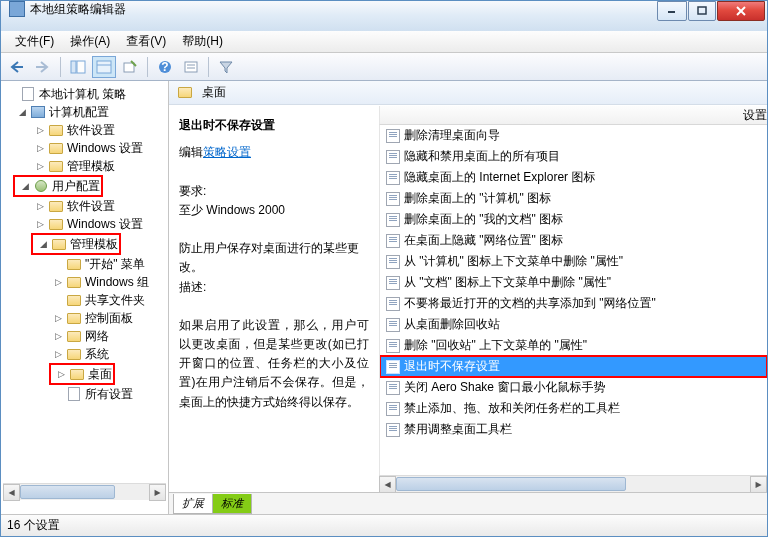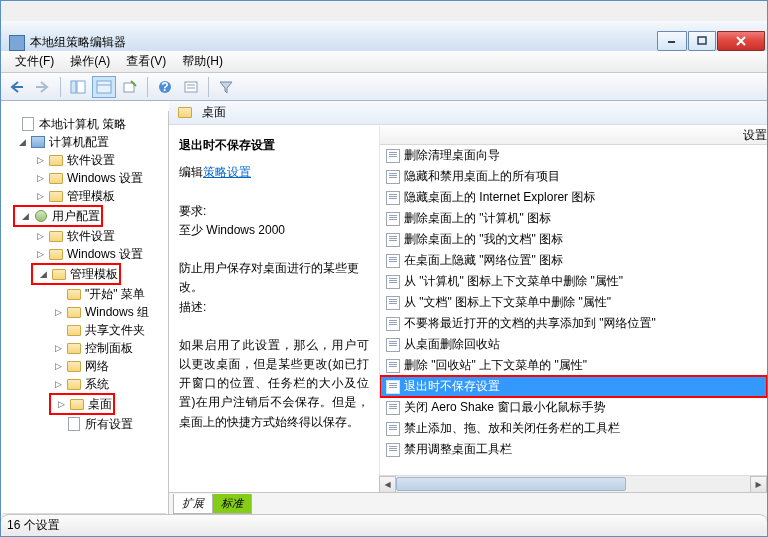--- a/index.html
+++ b/index.html
@@ -1,31 +1,31 @@
 <!DOCTYPE html>
 <html><head>
 <meta charset="utf-8">
 <style>
 * { margin: 0; padding: 0; box-sizing: border-box; font-family: "Microsoft YaHei", "Segoe UI", Tahoma, sans-serif; font-size: 12px; }
 body { background: #fff; overflow: hidden; }
 .window { width: 768px; height: 537px; border: 1px solid #5b8ec1; display: flex; flex-direction: column; background: #f0f0f0; }
-.titlebar { height: 30px; background: linear-gradient(#f7f9fc, #e1ecf7 45%, #d0e0f0); display: flex; align-items: flex-end; padding: 0 2px 0 8px; position: relative; margin-top: 20px; }
+.titlebar { height: 30px; background: linear-gradient(#f7f9fc, #e1ecf7 45%, #d0e0f0); display: flex; align-items: flex-start; padding: 0 2px 0 8px; position: relative; }
 .title-icon { width: 16px; height: 16px; margin-right: 5px; background: #7aa7d8; border: 1px solid #3d6fa5; }
 .title-text { flex: 1; color: #000; }
 .win-btns { display: flex; }
 .win-btn { width: 30px; height: 20px; margin-left: 1px; border: 1px solid #6d8aaf; background: linear-gradient(#f5f9fe,#d6e6f6); display: flex; align-items: center; justify-content: center; color: #2c3e50; font-weight: bold; border-radius: 0 0 2px 2px; }
 .win-btn.max { width: 28px; }
 .win-btn.close { width: 48px; background: linear-gradient(#f07b7b,#e24a3f 45%,#c9302c); color: #fff; border-color: #8a2d23; }
 .menubar { height: 22px; background: linear-gradient(#fdfdfd,#ececec); border-bottom: 1px solid #c9c9c9; display: flex; align-items: center; padding-left: 6px; }
 .menu-item { padding: 2px 8px; color: #000; cursor: default; }
 .toolbar { height: 28px; background: linear-gradient(#fcfcfe,#e6ecf5); border-bottom: 1px solid #a5b4c8; display: flex; align-items: center; padding-left: 4px; gap: 2px; }
 .tool-btn { width: 24px; height: 22px; display: flex; align-items: center; justify-content: center; border: 1px solid transparent; }
 .tool-sep { width: 1px; height: 20px; background: #b8c3d2; margin: 0 3px; }
 .content { flex: 1; display: flex; background: #fff; overflow: hidden; }
-.tree-pane { width: 168px; border-right: 1px solid #c5c5c5; overflow: auto; padding: 4px 2px; margin-top: 10px; }
+.tree-pane { width: 168px; border-right: 1px solid #c5c5c5; overflow: auto; padding: 4px 2px; }
 .tree-node { display: flex; align-items: center; height: 18px; white-space: nowrap; cursor: default; padding-left: 4px; }
 .expander { width: 11px; height: 11px; margin-right: 2px; display: flex; align-items: center; justify-content: center; color: #595959; font-size: 9px; }
 .node-icon { width: 16px; height: 14px; margin-right: 3px; display: flex; align-items: center; justify-content: center; }
 .folder-icon { width: 14px; height: 11px; background: linear-gradient(#fceabb,#f6d679); border: 1px solid #c9a742; border-radius: 1px; }
 .comp-icon { width: 14px; height: 12px; background: linear-gradient(#b8d4f0,#7fadda); border: 1px solid #4f7fb3; }
 .user-icon { width: 12px; height: 12px; border-radius: 50%; background: linear-gradient(#d5e6c5,#9bc176); border: 1px solid #6a9c46; }
 .doc-icon { width: 12px; height: 14px; background: #fff; border: 1px solid #9fa6b2; position: relative; }
 .red-box { border: 2px solid #ff0000; padding: 0 1px; display: inline-flex; align-items: center; }
 .right-pane { flex: 1; display: flex; flex-direction: column; overflow: hidden; }
 .right-header { height: 24px; background: linear-gradient(#f6f9fd,#e6eef8); border-bottom: 1px solid #d4dde8; display: flex; align-items: center; padding-left: 8px; gap: 6px; }
@@ -38,21 +38,21 @@
 .list-body { flex: 1; overflow-y: auto; border-left: 1px solid #e5e5e5; }
 .list-item { height: 21px; display: flex; align-items: center; padding-left: 6px; gap: 4px; white-space: nowrap; cursor: default; }
 .list-item.selected { background: #3399ff; color: #fff; }
 .list-item.selected.red-outline { outline: 2px solid #ff0000; outline-offset: -1px; }
 .setting-icon { width: 14px; height: 14px; border: 1px solid #9fa6b2; background: #fff; position: relative; flex-shrink: 0; }
 .setting-icon::before { content: ""; position: absolute; left: 2px; top: 2px; width: 8px; height: 1px; background: #8fa3bf; box-shadow: 0 2px 0 #8fa3bf, 0 4px 0 #8fa3bf; }
 .list-item.selected .setting-icon { border-color: #c9e1ff; }
 .tab-strip { height: 22px; border-top: 1px solid #c5c5c5; display: flex; align-items: flex-end; padding-left: 4px; background: #f4f4f4; }
 .tab { padding: 2px 8px; border: 1px solid #b5b5b5; border-top: none; background: #fff; margin-right: -1px; font-size: 11px; font-style: italic; }
 .tab.inactive { background: #84cc16; }
-.statusbar { height: 22px; border-top: 1px solid #c5c5c5; background: linear-gradient(#fcfcfc,#eaeaea); display: flex; align-items: center; padding-left: 6px; border-radius: 8px; }
+.statusbar { height: 22px; border-top: 1px solid #c5c5c5; background: linear-gradient(#fcfcfc,#eaeaea); display: flex; align-items: center; padding-left: 6px; }
 .hscroll { height: 17px; background: #f0f0f0; border-top: 1px solid #dcdcdc; position: relative; }
 .hscroll-track { position: absolute; left: 17px; right: 17px; top: 0; bottom: 0; background: #efefef; }
 .hscroll-thumb { position: absolute; top: 1px; bottom: 1px; background: linear-gradient(#d8e3f0,#bcd0e6); border: 1px solid #9eb7d2; border-radius: 2px; }
 .hscroll-btn { position: absolute; width: 17px; height: 17px; top: 0; background: linear-gradient(#f6f6f6,#e4e4e4); border: 1px solid #c2c2c2; display: flex; align-items: center; justify-content: center; font-size: 8px; color: #555; }
 svg { display: block; }
 </style>
 </head>
 <body>
 
 <div class="window">

